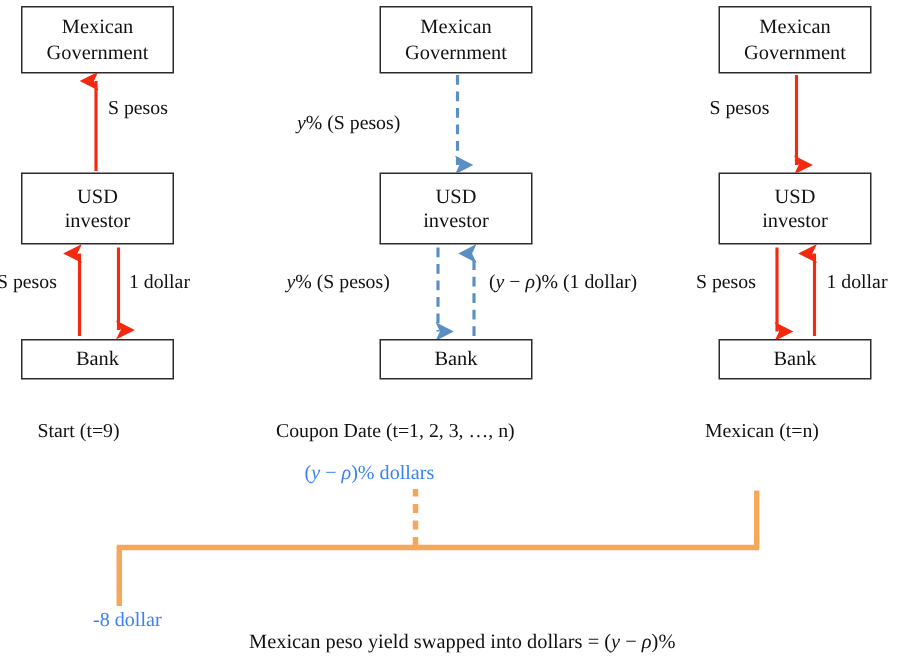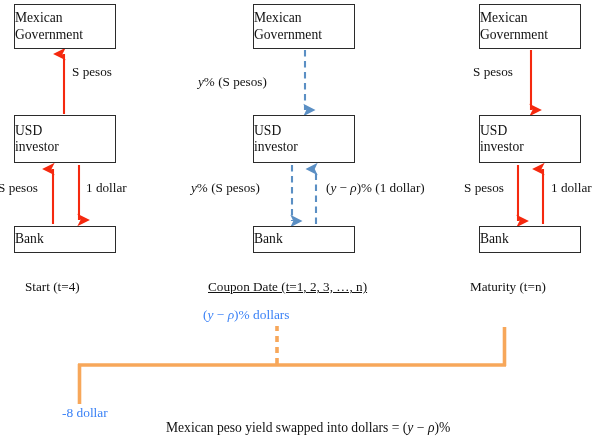--- a/index.html
+++ b/index.html
@@ -26,21 +26,21 @@
     height: 438px;
     pointer-events: none;
   }
   .node-box {
     position: absolute;
     box-sizing: border-box;
     border: 1.6px solid #2b2b2b;
     background: #ffffff;
     display: flex;
     flex-direction: column;
-    align-items: flex-start;
+    align-items: center;
     justify-content: center;
     line-height: 1.18;
     font-size: 13.6px;
     color: #111111;
     text-align: center;
   }
   .node-box span { display: block; white-space: nowrap; }
   .lbl {
     position: absolute;
     font-size: 13.2px;
@@ -143,56 +143,56 @@
     <span>investor</span>
   </div>
   <div class="node-box" style="left:14px; top:226px; width:102px; height:27px;">
     <span>Bank</span>
   </div>
 
   <div class="lbl" style="left:72px; top:65px;">S pesos</div>
   <div class="lbl" style="left:-2px; top:181px;">S pesos</div>
   <div class="lbl" style="left:86px; top:181px;">1 dollar</div>
 
-  <div class="phase" style="left:25px; top:279px;">Start  (t=4)</div>
+  <div class="phase" style="left:25px; top:279px;">Start  (t=9)</div>
 
   <div class="node-box" style="left:253px; top:4px; width:102px; height:45px;">
     <span>Mexican</span>
     <span>Government</span>
   </div>
   <div class="node-box" style="left:253px; top:115px; width:102px; height:48px;">
     <span>USD</span>
     <span>investor</span>
   </div>
   <div class="node-box" style="left:253px; top:226px; width:102px; height:27px;">
     <span>Bank</span>
   </div>
 
   <div class="lbl" style="left:198px; top:75px;"><i>y</i>% (S pesos)</div>
   <div class="lbl" style="left:191px; top:181px;"><i>y</i>% (S pesos)</div>
   <div class="lbl" style="left:326px; top:181px;">(<i>y</i> − <i>ρ</i>)% (1 dollar)</div>
 
-  <div class="phase" style="left:208px; top:279px;text-decoration:underline;">Coupon Date (t=1, 2, 3, …, n)</div>
+  <div class="phase" style="left:184px; top:279px;">Coupon Date (t=1, 2, 3, …, n)</div>
 
   <div class="node-box" style="left:479px; top:4px; width:102px; height:45px;">
     <span>Mexican</span>
     <span>Government</span>
   </div>
   <div class="node-box" style="left:479px; top:115px; width:102px; height:48px;">
     <span>USD</span>
     <span>investor</span>
   </div>
   <div class="node-box" style="left:479px; top:226px; width:102px; height:27px;">
     <span>Bank</span>
   </div>
 
   <div class="lbl" style="left:473px; top:65px;">S pesos</div>
   <div class="lbl" style="left:464px; top:181px;">S pesos</div>
   <div class="lbl" style="left:551px; top:181px;">1 dollar</div>
 
-  <div class="phase" style="left:470px; top:279px;">Maturity  (t=n)</div>
+  <div class="phase" style="left:470px; top:279px;">Mexican  (t=n)</div>
 
   <div class="cash" style="left:203px; top:307px;">(<i>y</i> − <i>ρ</i>)% dollars</div>
   <div class="cash" style="left:62px; top:405px;">-8 dollar</div>
 
   <div class="caption" style="left:130px; top:420px;">Mexican peso yield swapped into dollars = (<i>y</i> − <i>ρ</i>)%</div>
 
 </div>
 
 </body></html>

